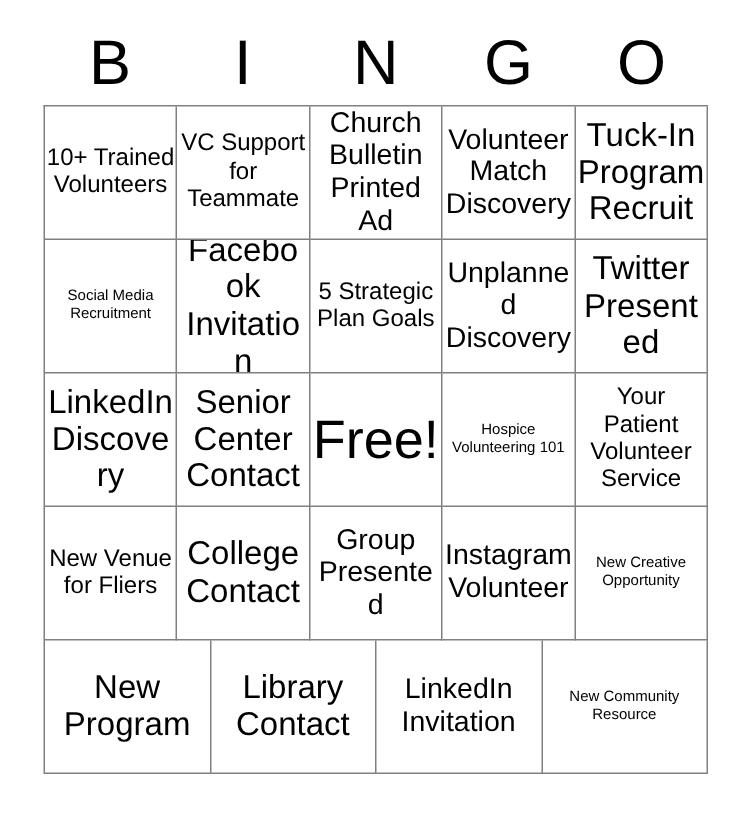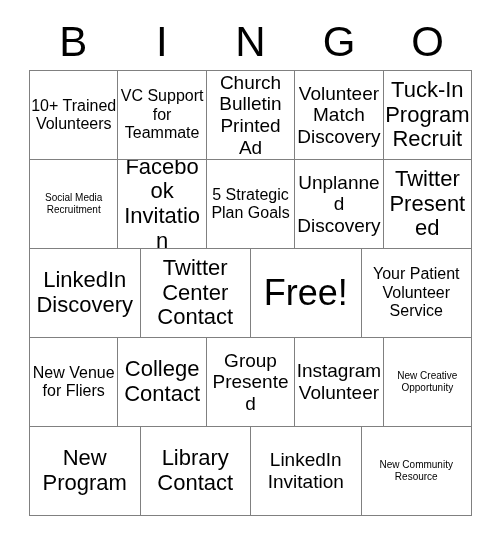--- a/index.html
+++ b/index.html
@@ -123,24 +123,27 @@
       <div class="cell">
           <span class="cell-text fs-lg">Twitter Presented</span>
         </div>
     </div>
 
     <div class="grid-row">
       <div class="cell">
           <span class="cell-text fs-lg">LinkedIn Discovery</span>
         </div>
       <div class="cell">
-          <span class="cell-text fs-lg">Twitter Center Contact</span>
+          <span class="cell-text fs-lg">Senior Center Contact</span>
         </div>
       <div class="cell">
           <span class="cell-text fs-xl">Free!</span>
+        </div>
+      <div class="cell">
+          <span class="cell-text fs-xs">Hospice Volunteering 101</span>
         </div>
       <div class="cell">
           <span class="cell-text fs-sm">Your Patient Volunteer Service</span>
         </div>
     </div>
 
     <div class="grid-row">
       <div class="cell">
           <span class="cell-text fs-sm">New Venue for Fliers</span>
         </div>

